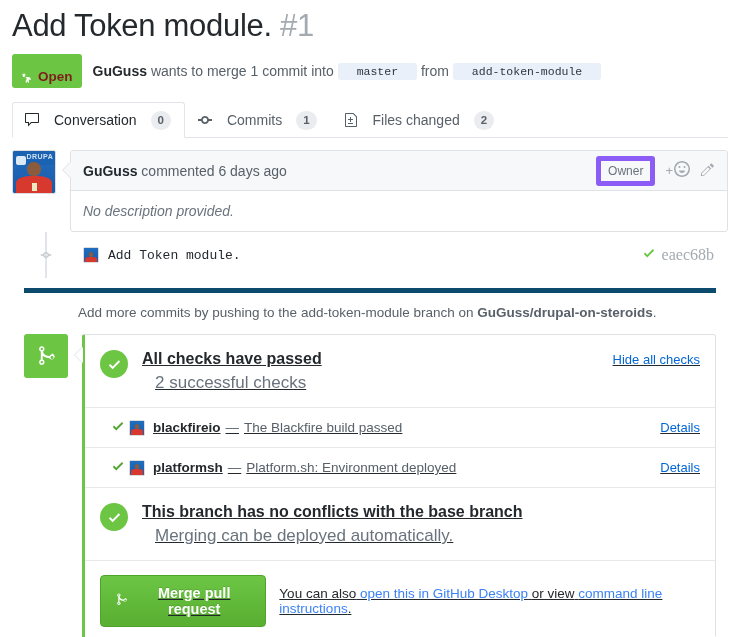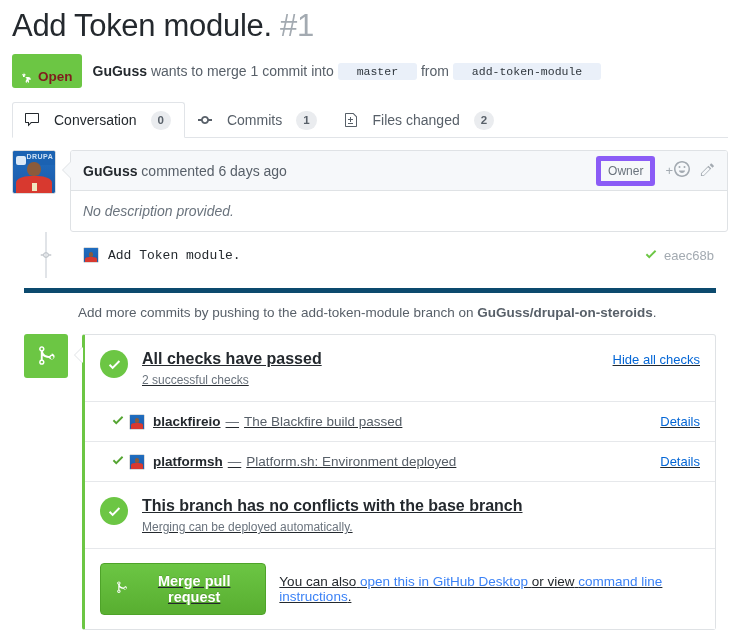--- a/index.html
+++ b/index.html
@@ -162,22 +162,22 @@
   .commit-content {
     display: flex; align-items: center; gap: 9px;
     margin-left: 37px; width: 100%;
   }
   .commit-msg {
     font-family: "Liberation Mono", "DejaVu Sans Mono", monospace;
     font-size: 13px; color: #24292e;
   }
   .commit-sha {
     margin-left: auto; display: flex; align-items: center; gap: 6px;
-    font-family: Liberation Sans, sans-serif;
-    font-size: 13px; color: #a3aab1;
+    font-family: Liberation Serif, serif;
+    font-size: 16px; color: #a3aab1;
     padding-right: 2px;
   }
   .check-green { color: #6cc644; font-size: 13px; }
   .hint-wrap { margin: 10px 12px 0 12px; border-top: 5px solid #0c4a6e; padding-top: 12px; }
   .hint-inner { padding-left: 54px; font-size: 13.5px; color: #586069; }
 
   
   .merge-row { display: flex; align-items: flex-start; margin: 14px 12px 0 12px; }
   .merge-icon-badge {
     width: 44px; height: 44px; flex: 0 0 44px;
@@ -210,21 +210,21 @@
   .mb-section { padding: 14px 15px; display: flex; align-items: flex-start; }
   .mb-section.withborder { border-bottom: 1px solid #e6e8eb; }
   .status-circle {
     width: 28px; height: 28px; border-radius: 50%;
     background: #6cc644; flex: 0 0 28px;
     display: flex; align-items: center; justify-content: center;
     margin-top: 1px;
   }
   .mb-text { margin-left: 14px; flex: 1 1 auto; }
   .mb-heading { font-size: 16px; font-weight: bold; color: #24292e; line-height: 1.3; }
-  .mb-sub { font-size: 12px; color: #6a737d; margin-top: 3px; }
+  .mb-sub { font-size: 17px; color: #6a737d; margin-top: 3px; margin-left: 13px; }
   .hide-checks {
     margin-left: auto; font-size: 13px; color: #0366d6;
     text-decoration: none; cursor: pointer; white-space: nowrap;
     padding-top: 3px;
   }
 
   .checks-list { }
   .check-row {
     display: flex; align-items: center;
     padding: 9px 15px 9px 26px;

